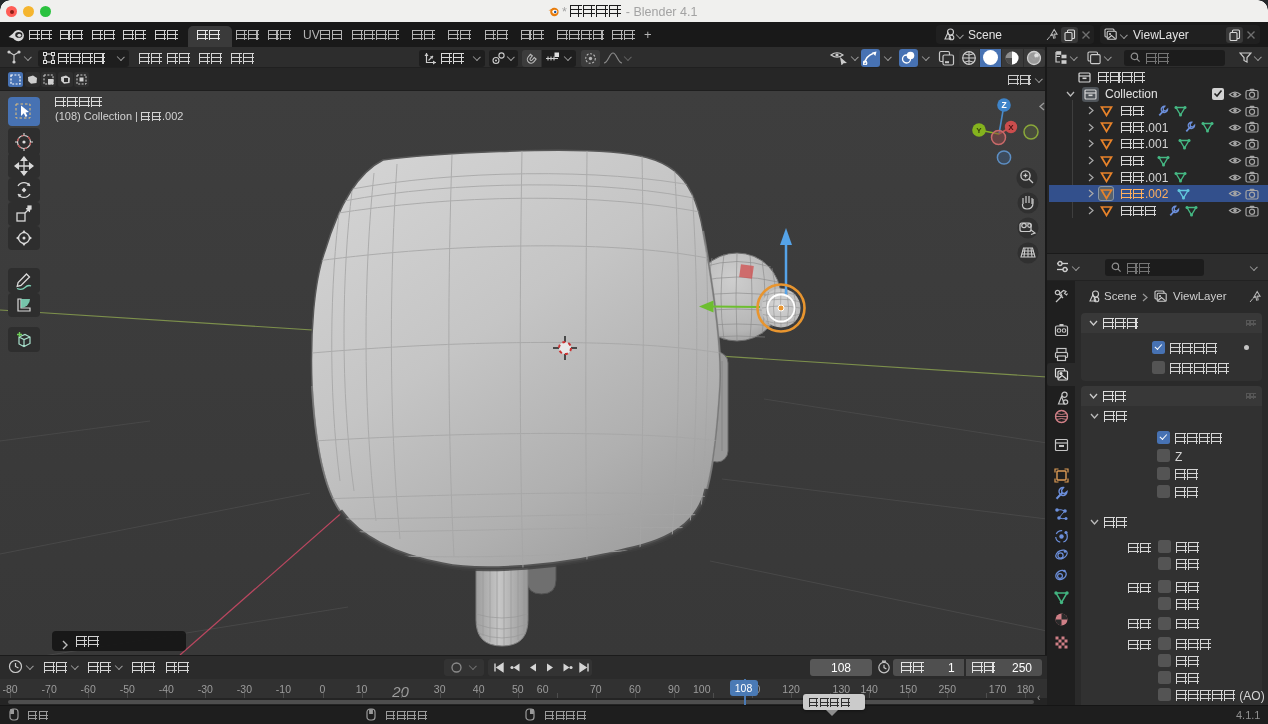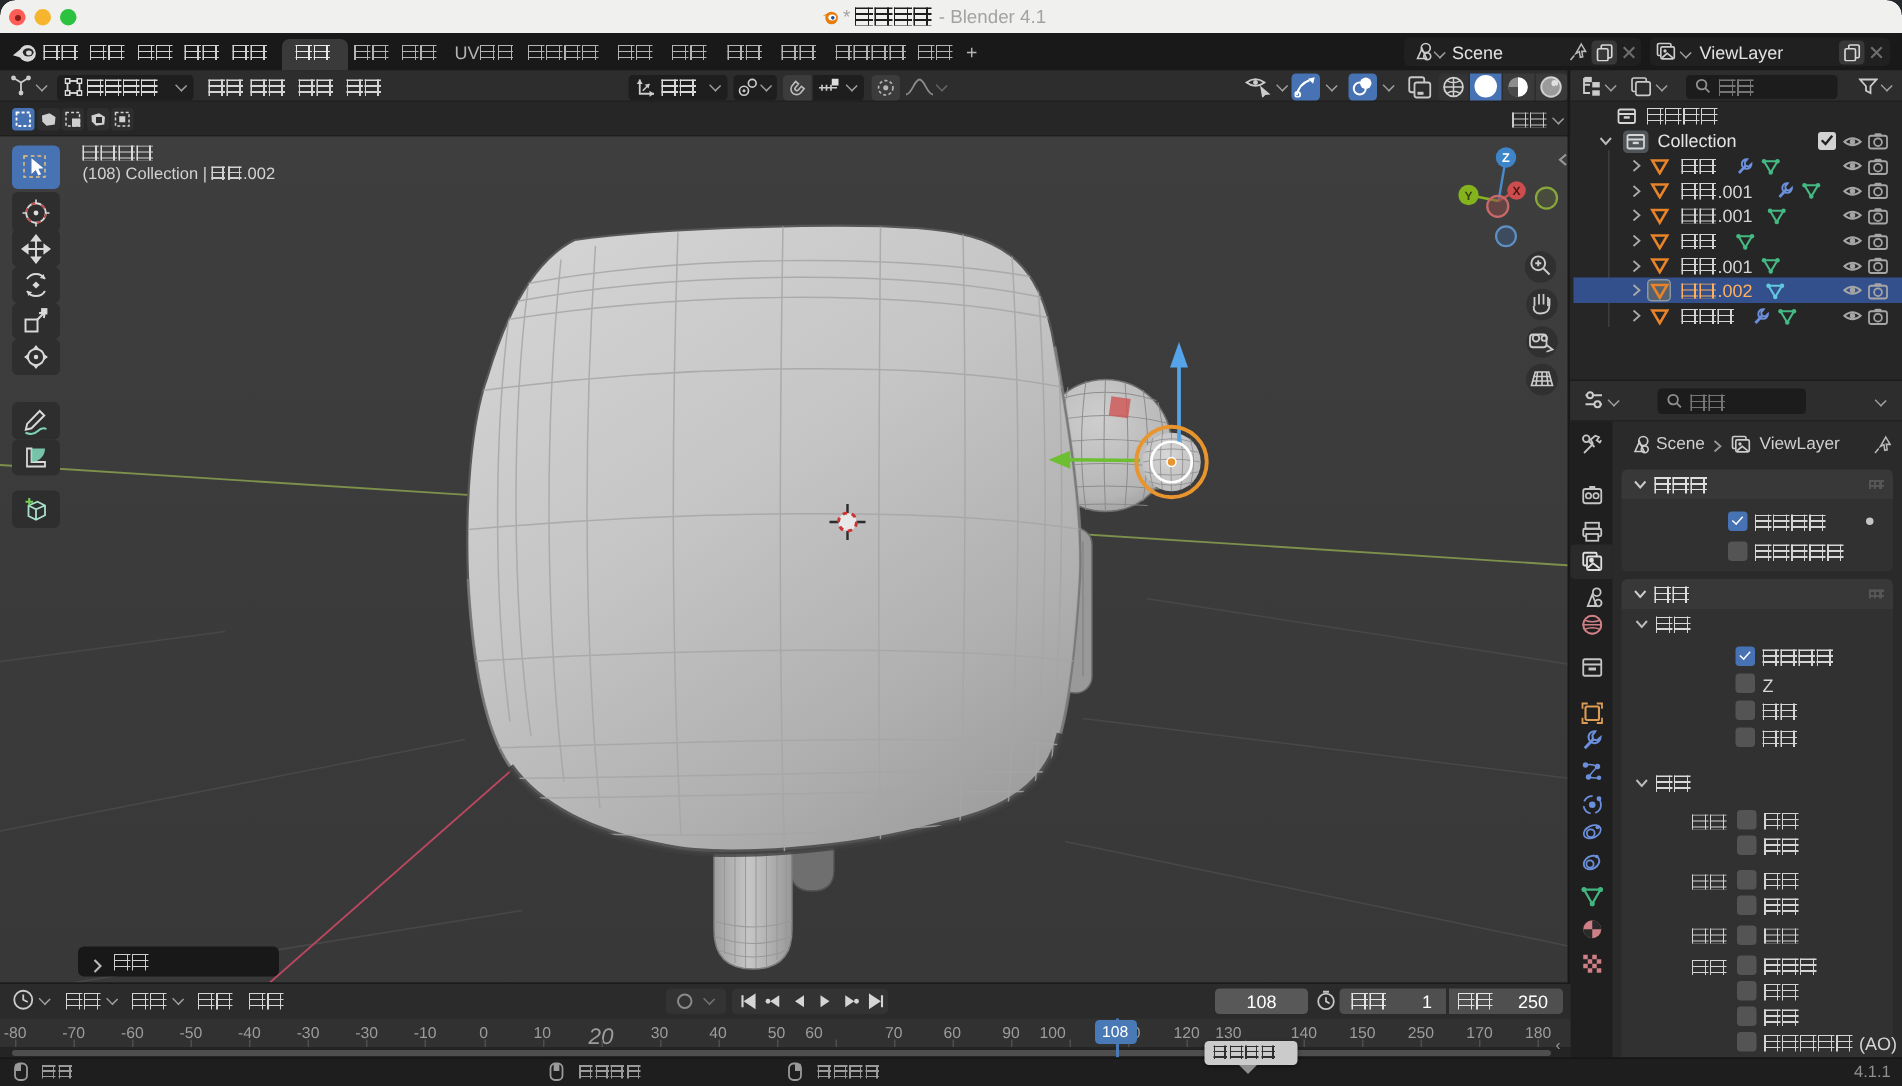--- a/index.html
+++ b/index.html
@@ -901,29 +901,29 @@
 <div class="a" style="left:614.9px;top:683px;width:40px;text-align:center;color:#9c9c9c;font-size:10.5px;">60</div>
 <div class="a" style="left:634.9px;top:693px;width:1px;height:5px;background:#4e4e4e;"></div>
 <div class="a" style="left:653.95px;top:683px;width:40px;text-align:center;color:#9c9c9c;font-size:10.5px;">90</div>
 <div class="a" style="left:673.95px;top:693px;width:1px;height:5px;background:#4e4e4e;"></div>
 <div class="a" style="left:693.0px;top:683px;width:40px;text-align:left;color:#9c9c9c;font-size:10.5px;">100</div>
 <div class="a" style="left:713.0px;top:693px;width:1px;height:5px;background:#4e4e4e;"></div>
 <div class="a" style="left:732.05px;top:683px;width:40px;text-align:center;color:#9c9c9c;font-size:10.5px;">110</div>
 <div class="a" style="left:752.05px;top:693px;width:1px;height:5px;background:#4e4e4e;"></div>
 <div class="a" style="left:771.0999999999999px;top:683px;width:40px;text-align:center;color:#9c9c9c;font-size:10.5px;">120</div>
 <div class="a" style="left:791.0999999999999px;top:693px;width:1px;height:5px;background:#4e4e4e;"></div>
-<div class="a" style="left:810.15px;top:683px;width:40px;text-align:left;color:#9c9c9c;font-size:10.5px;">130</div>
+<div class="a" style="left:810.15px;top:683px;width:40px;text-align:right;color:#9c9c9c;font-size:10.5px;">130</div>
 <div class="a" style="left:830.15px;top:693px;width:1px;height:5px;background:#4e4e4e;"></div>
 <div class="a" style="left:849.1999999999999px;top:683px;width:40px;text-align:center;color:#9c9c9c;font-size:10.5px;">140</div>
 <div class="a" style="left:869.1999999999999px;top:693px;width:1px;height:5px;background:#4e4e4e;"></div>
 <div class="a" style="left:888.25px;top:683px;width:40px;text-align:center;color:#9c9c9c;font-size:10.5px;">150</div>
 <div class="a" style="left:908.25px;top:693px;width:1px;height:5px;background:#4e4e4e;"></div>
 <div class="a" style="left:927.3px;top:683px;width:40px;text-align:center;color:#9c9c9c;font-size:10.5px;">250</div>
 <div class="a" style="left:947.3px;top:693px;width:1px;height:5px;background:#4e4e4e;"></div>
-<div class="a" style="left:966.35px;top:683px;width:40px;text-align:center;color:#9c9c9c;font-size:10.5px;">170</div>
+<div class="a" style="left:966.35px;top:683px;width:40px;text-align:right;color:#9c9c9c;font-size:10.5px;">170</div>
 <div class="a" style="left:986.35px;top:693px;width:1px;height:5px;background:#4e4e4e;"></div>
 <div class="a" style="left:1005.4000000000001px;top:683px;width:40px;text-align:center;color:#9c9c9c;font-size:10.5px;">180</div>
 <div class="a" style="left:1025.4px;top:693px;width:1px;height:5px;background:#4e4e4e;"></div>
 <div class="a" style="left:8px;top:699.5px;width:1026px;height:4.5px;background:#4e4e4e;border-radius:2px;"></div>
 <div class="a" style="left:1037px;top:692px;color:#999;font-size:10px;">‹</div>
 <div class="a" style="left:743.5px;top:679px;width:2px;height:26px;background:#4a7ab5;"></div>
 <div class="a" style="left:729.5px;top:680px;width:28px;height:16px;background:#4a7ab5;border-radius:3px;"></div>
 <div class="a tx" style="left:729.5px;top:683px;width:28px;text-align:center;color:#fff;font-size:10.5px;">108</div>
 <div class="a" style="left:0;top:705px;width:1268px;height:19px;background:#1e1e1e;border-top:1px solid #151515;"></div>
 <svg class="a" width="10" height="13" viewBox="0 0 10 13" style="left:9px;top:708px;">

